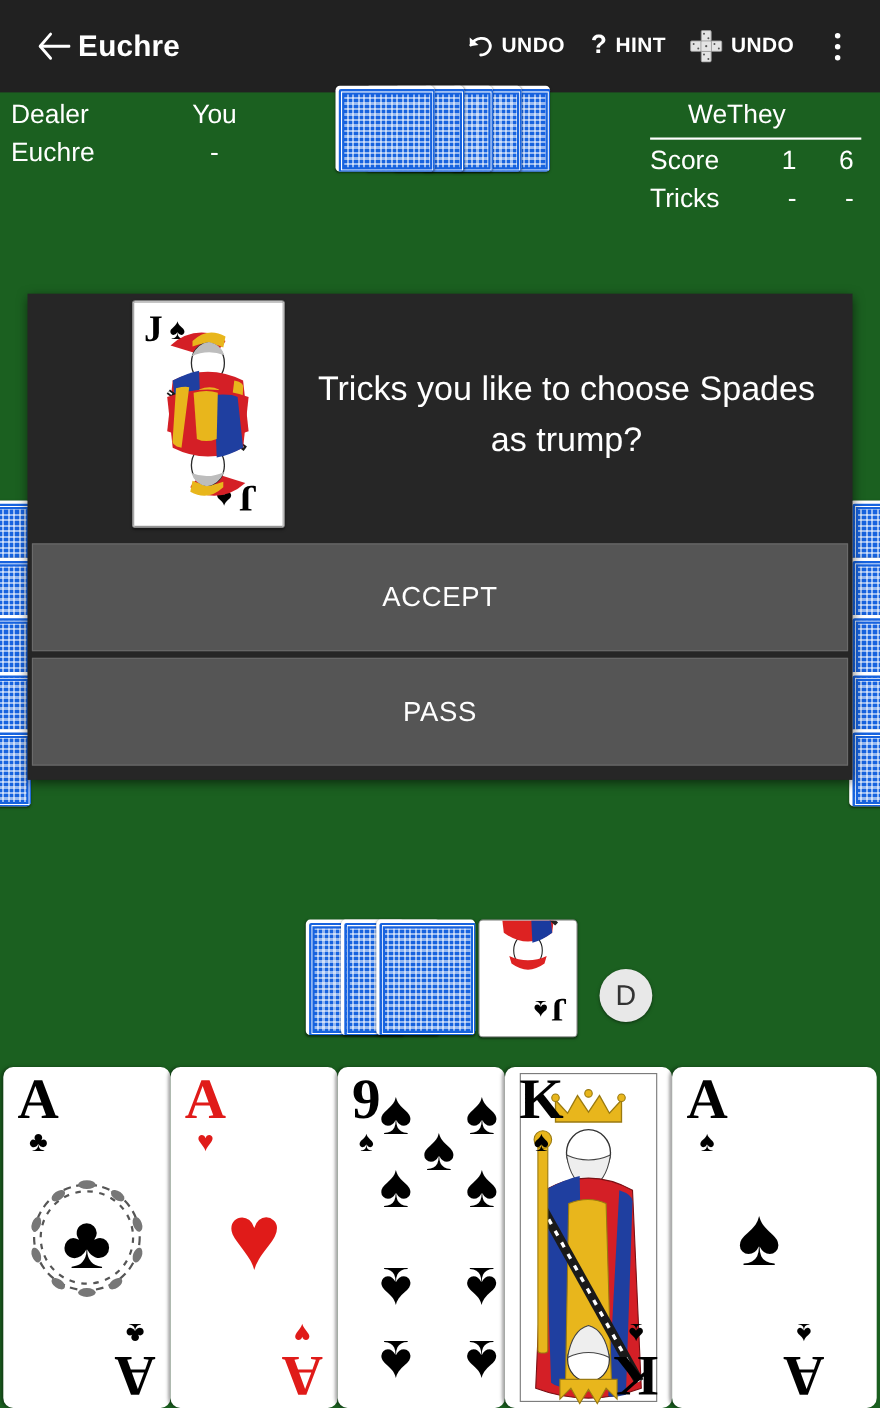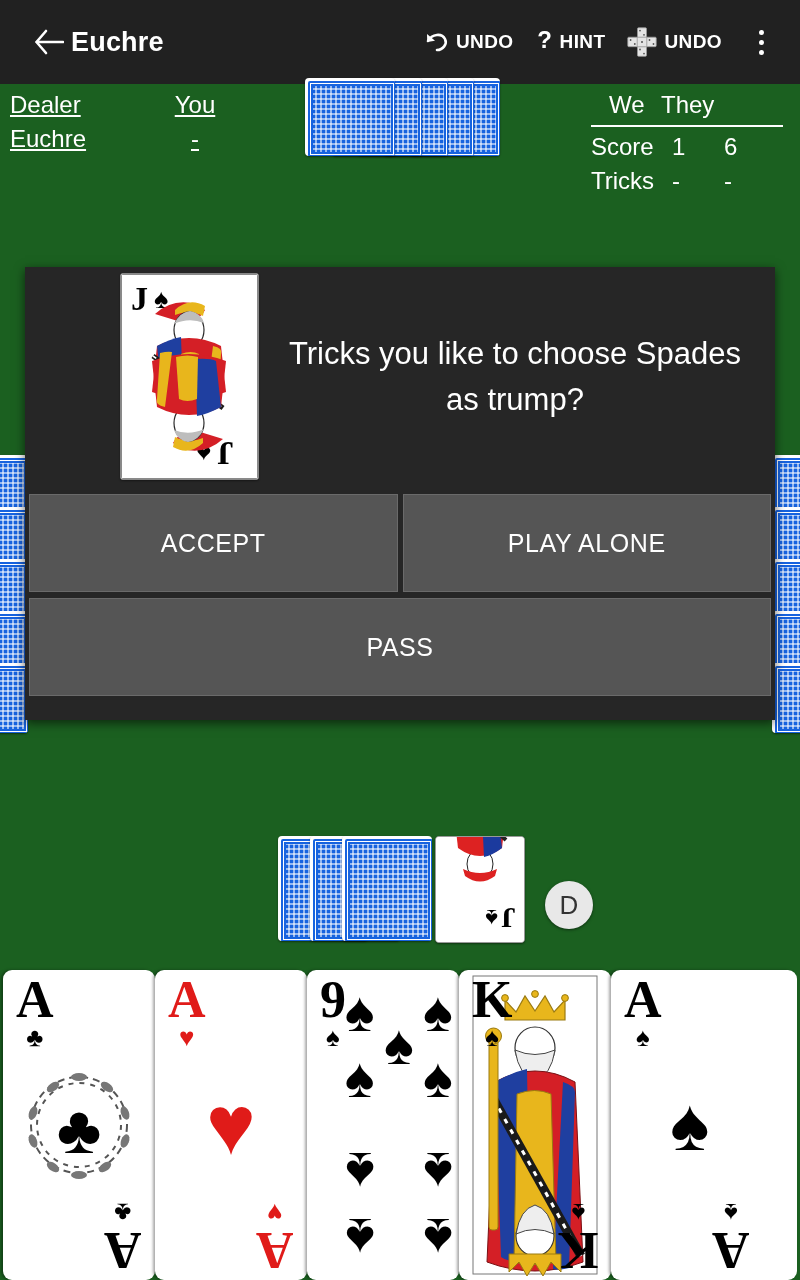--- a/index.html
+++ b/index.html
@@ -51,32 +51,32 @@
     display:block;width:5px;height:5px;border-radius:50%;
     background:#fff;margin:2.5px 0;
   }
 
   
   #dealer-info{
     position:absolute;left:10px;top:88px;
     color:#fff;font-size:24px;line-height:34px;
   }
   #dealer-info table{border-collapse:collapse;}
-  #dealer-info td{padding:0;text-decoration:underline;}
+  #dealer-info td{padding:0;}
   .di-key{width:145px;text-align:left;}
   .di-val{width:80px;text-align:center;}
 
   #score-box{
     position:absolute;right:17px;top:88px;
     color:#fff;font-size:24px;line-height:34px;
   }
   #score-box table{border-collapse:collapse;}
   #score-box td,#score-box th{padding:0 0 0 0;font-weight:normal;}
   .sc-lbl{text-align:left;padding-right:18px !important;}
-  .sc-col{width:52px;text-align:left;}
+  .sc-col{width:52px;text-align:right;}
   #score-box tr.head th{padding-bottom:2px;}
   #score-rule{
     width:192px;height:2px;background:#fff;margin:1px 0 3px auto;
   }
 
   
   .cardback{
     background:#ffffff;
     border-radius:4px;
     box-shadow:0 1px 2px rgba(0,0,0,.45);
@@ -151,21 +151,21 @@
     width:137px;height:205px;margin-left:95px;
     background:#fff;border:1px solid #888;border-radius:3px;
     overflow:hidden;position:relative;flex:none;
     box-shadow:0 1px 2px rgba(0,0,0,.4);
   }
   #bid-question{
     flex:1;color:#fff;font-size:31px;line-height:46px;
     text-align:center;padding:0 18px 0 14px;
   }
 
-  #bid-buttons{padding:0 0 18px 0;}
+  #bid-buttons{padding:0 0 7px 0;}
   .btn-row{display:flex;padding:0 4px 6px 4px;gap:5px;}
   .dlg-btn{
     background:#555555;
     color:#ffffff;
     font-size:25px;
     letter-spacing:.6px;
     height:98px;
     display:flex;align-items:center;justify-content:center;
     cursor:pointer;
     border:1px solid #6a6a6a;
@@ -469,21 +469,20 @@
           </g>
           <rect x="0.5" y="0.5" width="136" height="204" fill="none" stroke="#8a8a8a" stroke-width="1"></rect>
         </svg>
       </div>
       <div id="bid-question">Tricks you like to choose Spades as trump?</div>
     </div>
 
     <div id="bid-buttons">
       <div class="btn-row">
         <div class="dlg-btn" id="btn-accept">ACCEPT</div>
-        <div class="dlg-btn" id="btn-alone">PLAY ALONE</div>
       </div>
       <div class="btn-row">
         <div class="dlg-btn" id="btn-pass">PASS</div>
       </div>
     </div>
   </div>
 
   <div id="player-hand">
 
     <div class="pcard" style="left:3px;">

